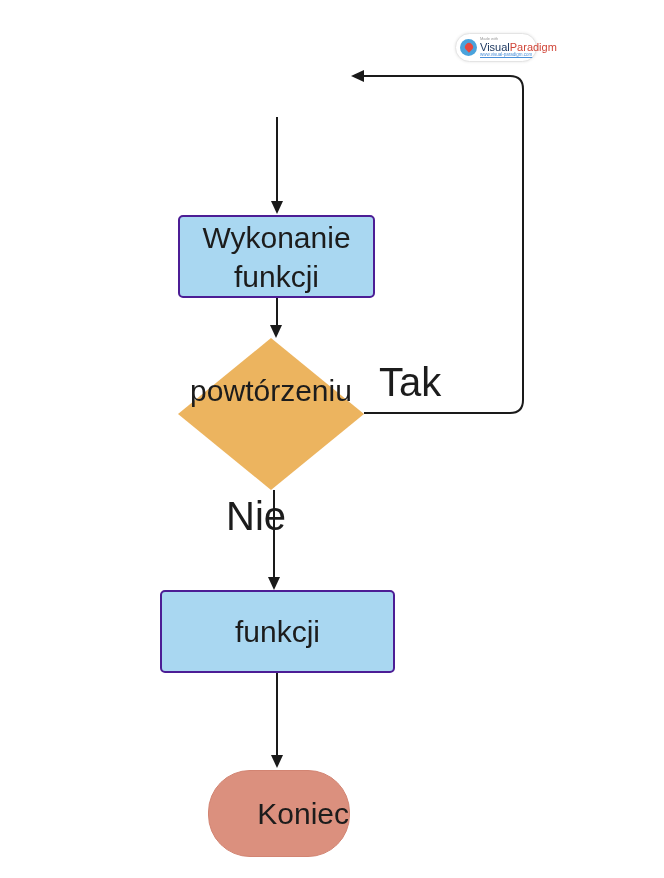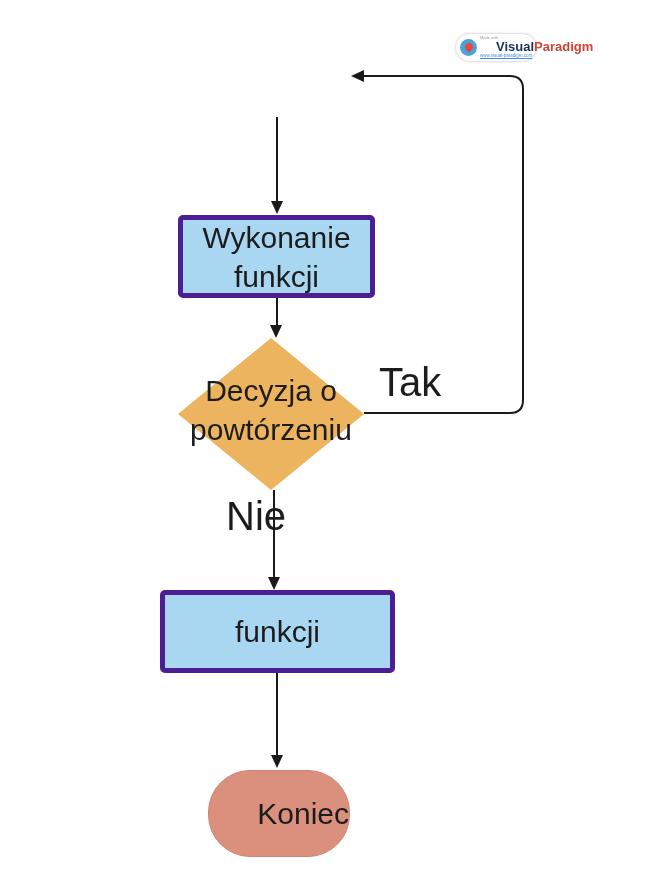--- a/index.html
+++ b/index.html
@@ -36,21 +36,21 @@
     white-space: nowrap;
   }
   .node.start {
     left: 210px; top: 35px; width: 137px; height: 82px;
     background: #c9e3a2;
     border: 1px solid #bcd994;
     border-radius: 50%;
   }
   .node.process {
     background: #a9d7f1;
-    border: 5px solid #4c1d95;
+    border: 2px solid #4c1d95;
     border-radius: 5px;
   }
   .node.p1 { left: 178px; top: 215px; width: 197px; height: 83px; }
   .node.p2 { left: 160px; top: 590px; width: 235px; height: 83px; }
   .diamond-shape {
     position: absolute;
     left: 178px; top: 338px; width: 186px; height: 152px;
     background: #ecb45f;
     clip-path: polygon(50% 0, 100% 50%, 50% 100%, 0 50%);
   }
@@ -108,21 +108,21 @@
     background: #e8483e;
     border-radius: 50% 50% 50% 0;
     transform: rotate(-45deg);
   }
   .wm-text {
     display: flex; flex-direction: column;
     line-height: 1.1;
     min-width: 0;
   }
   .wm-made { font-size: 4px; color: #9a9a9a; }
-  .wm-name { font-size: 13px; font-weight: bold; white-space: nowrap; margin-left: 16px; }
+  .wm-name { font-size: 11px; font-weight: normal; white-space: nowrap; }
   .wm-name .wm-v { color: #16325c; }
   .wm-name .wm-p { color: #d04437; }
   .wm-url { font-size: 4.5px; color: #4a90d9; text-decoration: underline; white-space: nowrap; }
 </style>
 </head>
 <body>
 
 <div class="canvas">
 
   <svg class="connectors" width="664" height="878" viewBox="0 0 664 878">
@@ -144,21 +144,20 @@
   </svg>
 
 
   <div class="node process p1">
     <span>Wykonanie</span>
     <span>funkcji</span>
   </div>
 
   <div class="diamond-shape"></div>
   <div class="decision-label">
-    <div>Decyzja o</div>
     <div>powtórzeniu</div>
   </div>
 
   <div class="edge-label tak">Tak</div>
   <div class="edge-label nie">Nie</div>
 
   <div class="node process p2">
     <span>funkcji</span>
   </div>
 

